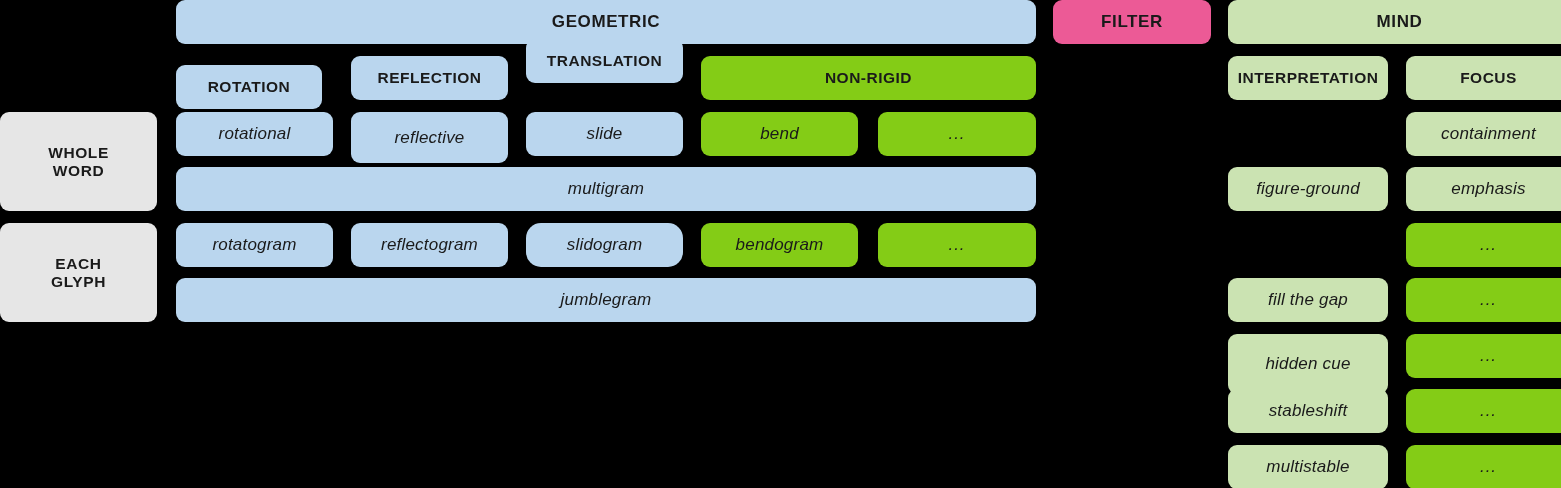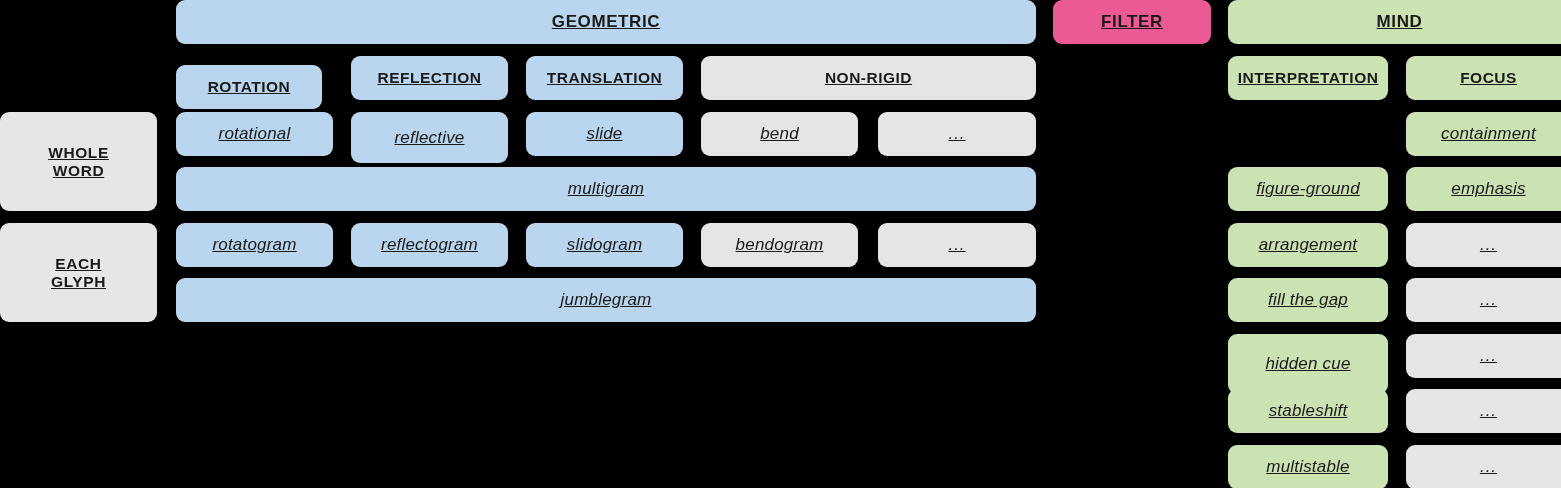--- a/index.html
+++ b/index.html
@@ -30,25 +30,24 @@
     box-sizing: border-box;
     border-radius: 9px;
     display: flex;
     align-items: center;
     justify-content: center;
     text-align: center;
     color: #1a1a1a;
     line-height: 1.12;
     padding: 0 16px;
     white-space: nowrap;
-    text-decoration: underline;
   }
 
   .chip.blue   { background: #bad6ee; }
-  .chip.gray   { background: #e5e5e5; }
+  .chip.gray   { background: #84cc16; }
   .chip.pink   { background: #ec5a96; }
   .chip.green  { background: #cbe3b2; }
   .chip.light  { background: #e6e6e6; }
 
   .chip.head {
     font-weight: bold;
     font-size: 17px;
     letter-spacing: 0.6px;
   }
   .chip.sub {
@@ -75,53 +74,52 @@
 </style>
 </head>
 <body>
 
 <div id="board">
 
   <div class="chip blue head" style="left:176px; top:0px; width:860px; height:44px;">GEOMETRIC</div>
 
   <div class="chip blue sub" style="left:176px; top:56px; width:146px; height:44px;margin-top:9px;">ROTATION</div>
   <div class="chip blue sub" style="left:351px; top:56px; width:157px; height:44px;">REFLECTION</div>
-  <div class="chip blue sub" style="left:526px; top:56px; width:157px; height:44px;">TRANSLATION</div>
+  <div class="chip blue sub" style="left:526px; top:39px; width:157px; height:44px;">TRANSLATION</div>
   <div class="chip gray sub" style="left:701px; top:56px; width:335px; height:44px;">NON-RIGID</div>
 
   <div class="chip blue leaf" style="left:176px; top:112px; width:157px; height:44px;">rotational</div>
   <div class="chip blue leaf" style="left:351px; top:112px; width:157px; height:51px;">reflective</div>
   <div class="chip blue leaf" style="left:526px; top:112px; width:157px; height:44px;">slide</div>
   <div class="chip gray leaf" style="left:701px; top:112px; width:157px; height:44px;">bend</div>
   <div class="chip gray ellipsis" style="left:878px; top:112px; width:158px; height:44px;">...</div>
 
   <div class="chip blue leaf" style="left:176px; top:167px; width:860px; height:44px;">multigram</div>
 
   <div class="chip blue leaf" style="left:176px; top:223px; width:157px; height:44px;">rotatogram</div>
   <div class="chip blue leaf" style="left:351px; top:223px; width:157px; height:44px;">reflectogram</div>
-  <div class="chip blue leaf" style="left:526px; top:223px; width:157px; height:44px;">slidogram</div>
+  <div class="chip blue leaf" style="left:526px; top:223px; width:157px; height:44px;border-radius:15px;">slidogram</div>
   <div class="chip gray leaf" style="left:701px; top:223px; width:157px; height:44px;">bendogram</div>
   <div class="chip gray ellipsis" style="left:878px; top:223px; width:158px; height:44px;">...</div>
 
   <div class="chip light rowlabel" style="left:0px; top:112px; width:157px; height:99px;">WHOLE
 WORD</div>
 
   <div class="chip blue leaf" style="left:176px; top:278px; width:860px; height:44px;">jumblegram</div>
   <div class="chip light rowlabel" style="left:0px; top:223px; width:157px; height:99px;">EACH
 GLYPH</div>
 
   <div class="chip pink head" style="left:1053px; top:0px; width:158px; height:44px;">FILTER</div>
 
   <div class="chip green head" style="left:1228px; top:0px; width:343px; height:44px;">MIND</div>
 
   <div class="chip green sub" style="left:1228px; top:56px; width:160px; height:44px;">INTERPRETATION</div>
   <div class="chip green sub" style="left:1406px; top:56px; width:165px; height:44px;">FOCUS</div>
 
   <div class="chip green leaf" style="left:1228px; top:167px; width:160px; height:44px;">figure-ground</div>
-  <div class="chip green leaf" style="left:1228px; top:223px; width:160px; height:44px;">arrangement</div>
   <div class="chip green leaf" style="left:1228px; top:278px; width:160px; height:44px;">fill the gap</div>
   <div class="chip green leaf" style="left:1228px; top:334px; width:160px; height:60px;">hidden cue</div>
   <div class="chip green leaf" style="left:1228px; top:389px; width:160px; height:44px;">stableshift</div>
   <div class="chip green leaf" style="left:1228px; top:445px; width:160px; height:44px;">multistable</div>
 
   <div class="chip green leaf" style="left:1406px; top:112px; width:165px; height:44px;">containment</div>
   <div class="chip green leaf" style="left:1406px; top:167px; width:165px; height:44px;">emphasis</div>
   <div class="chip gray ellipsis" style="left:1406px; top:223px; width:165px; height:44px;">...</div>
   <div class="chip gray ellipsis" style="left:1406px; top:278px; width:165px; height:44px;">...</div>
   <div class="chip gray ellipsis" style="left:1406px; top:334px; width:165px; height:44px;">...</div>

